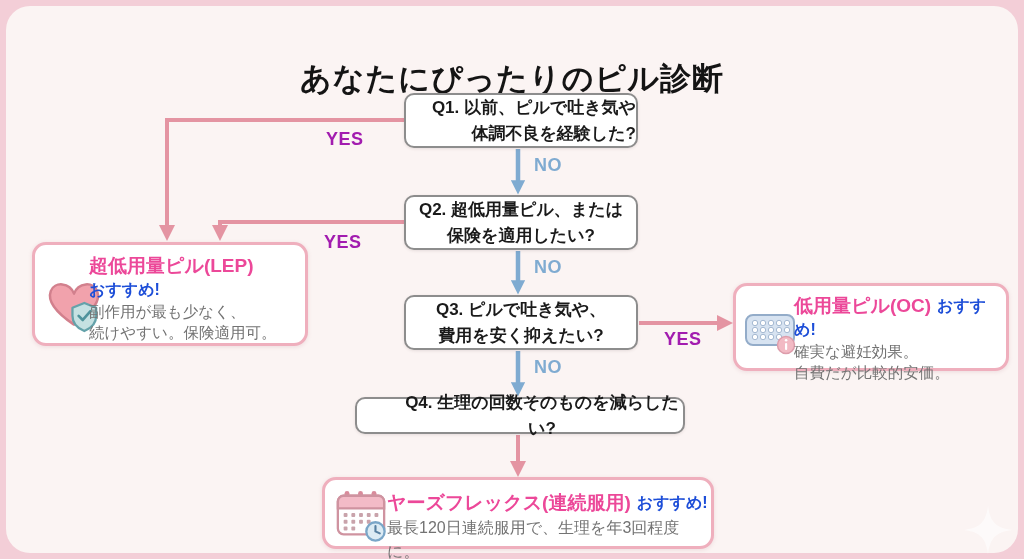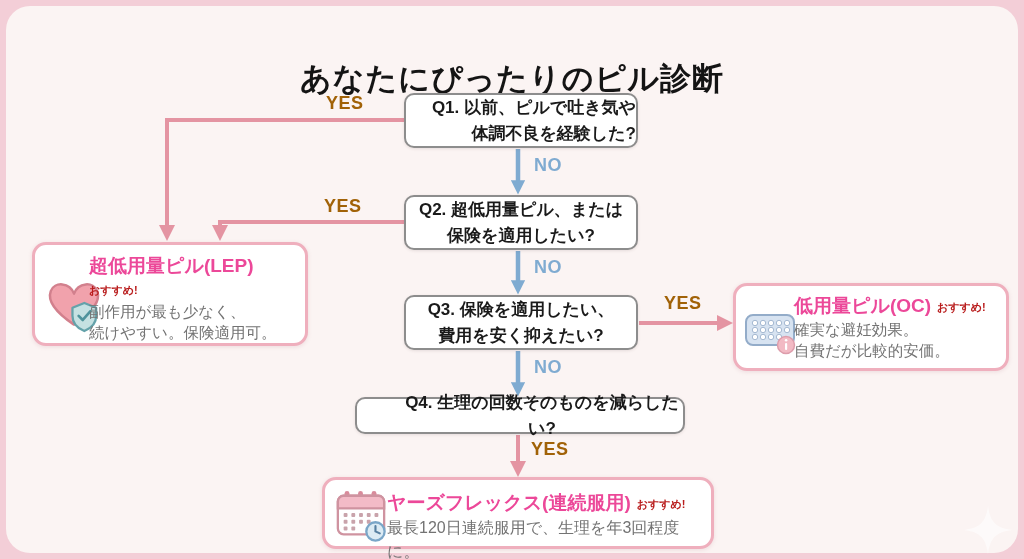--- a/index.html
+++ b/index.html
@@ -36,21 +36,21 @@
     line-height: 1.5; text-align: center;
   }
   .q1 { left: 398px; top: 87px;  width: 234px; height: 55px; align-items: flex-end; }
   .q2 { left: 398px; top: 189px; width: 234px; height: 55px; }
   .q3 { left: 398px; top: 289px; width: 234px; height: 55px; }
   .q4 { left: 349px; top: 391px; width: 330px; height: 37px; padding-left: 44px; }
   .flow-label {
     position: absolute;
     font-size: 18px; font-weight: 800; letter-spacing: 0.5px;
   }
-  .flow-label.yes { color: #a16207; }
+  .flow-label.yes { color: #a21caf; margin-top: 36px; }
   .flow-label.no  { color: #7fabd1; }
   .yes-q1 { left: 320px; top: 87px; }
   .yes-q2 { left: 318px; top: 190px; }
   .no-q1  { left: 528px; top: 149px; }
   .no-q2  { left: 528px; top: 251px; }
   .yes-q3 { left: 658px; top: 287px; }
   .no-q3  { left: 528px; top: 351px; }
   .yes-q4 { left: 525px; top: 433px; }
   .rbox {
     position: absolute;
@@ -64,21 +64,21 @@
   .yaz { left: 316px; top: 471px; width: 392px; height: 72px; }
   .rbox .icon { position: absolute; }
   .lep .icon { left: 8px;  top: 28px; }
   .oc  .icon { left: 8px;  top: 22px; }
   .yaz .icon { left: 9px;  top: 8px; }
   .rtext { position: absolute; }
   .lep .rtext { left: 54px; top: 8px; }
   .oc  .rtext { left: 58px; top: 7px; }
   .yaz .rtext { left: 62px; top: 10px; }
   .rtitle { font-size: 19px; font-weight: 800; color: #ec4899; line-height: 26px; }
-  .rec { font-size: 11px; font-weight: 800; color: #b91c1c; line-height: 22px; }
+  .rec { font-size: 16px; font-weight: 800; color: #1d4ed8; line-height: 22px; }
   .rdesc { font-size: 15.5px; font-weight: 500; color: #737373; line-height: 21px; }
   .yaz .rdesc { font-size: 16px; line-height: 24px; }
   .inline-rec { margin-left: 6px; vertical-align: 1px; }
   .sparkle { position: absolute; left: 956px; top: 498px; opacity: 0.6; }
 </style>
 </head>
 <body>
 
 <div class="canvas">
   <div class="panel">
@@ -113,21 +113,21 @@
 
     <div class="qbox q1">
       <div>Q1. 以前、ピルで吐き気や</div>
       <div>体調不良を経験した?</div>
     </div>
     <div class="qbox q2">
       <div>Q2. 超低用量ピル、または</div>
       <div>保険を適用したい?</div>
     </div>
     <div class="qbox q3">
-      <div>Q3. 保険を適用したい、</div>
+      <div>Q3. ピルで吐き気や、</div>
       <div>費用を安く抑えたい?</div>
     </div>
     <div class="qbox q4">
       <div>Q4. 生理の回数そのものを減らしたい?</div>
     </div>
 
     <div class="rbox lep">
       <span class="icon">
         <svg width="62" height="64" viewBox="0 0 60 62">
           <path d="M30 20 C26 9 11 8 7.5 17.5 C4 27 13 38.5 30 50 C47 38.5 56 27 52.5 17.5 C49 8 34 9 30 20 Z" fill="#f1a2ac" stroke="#d2808d" stroke-width="2.4" stroke-linejoin="round"></path>

